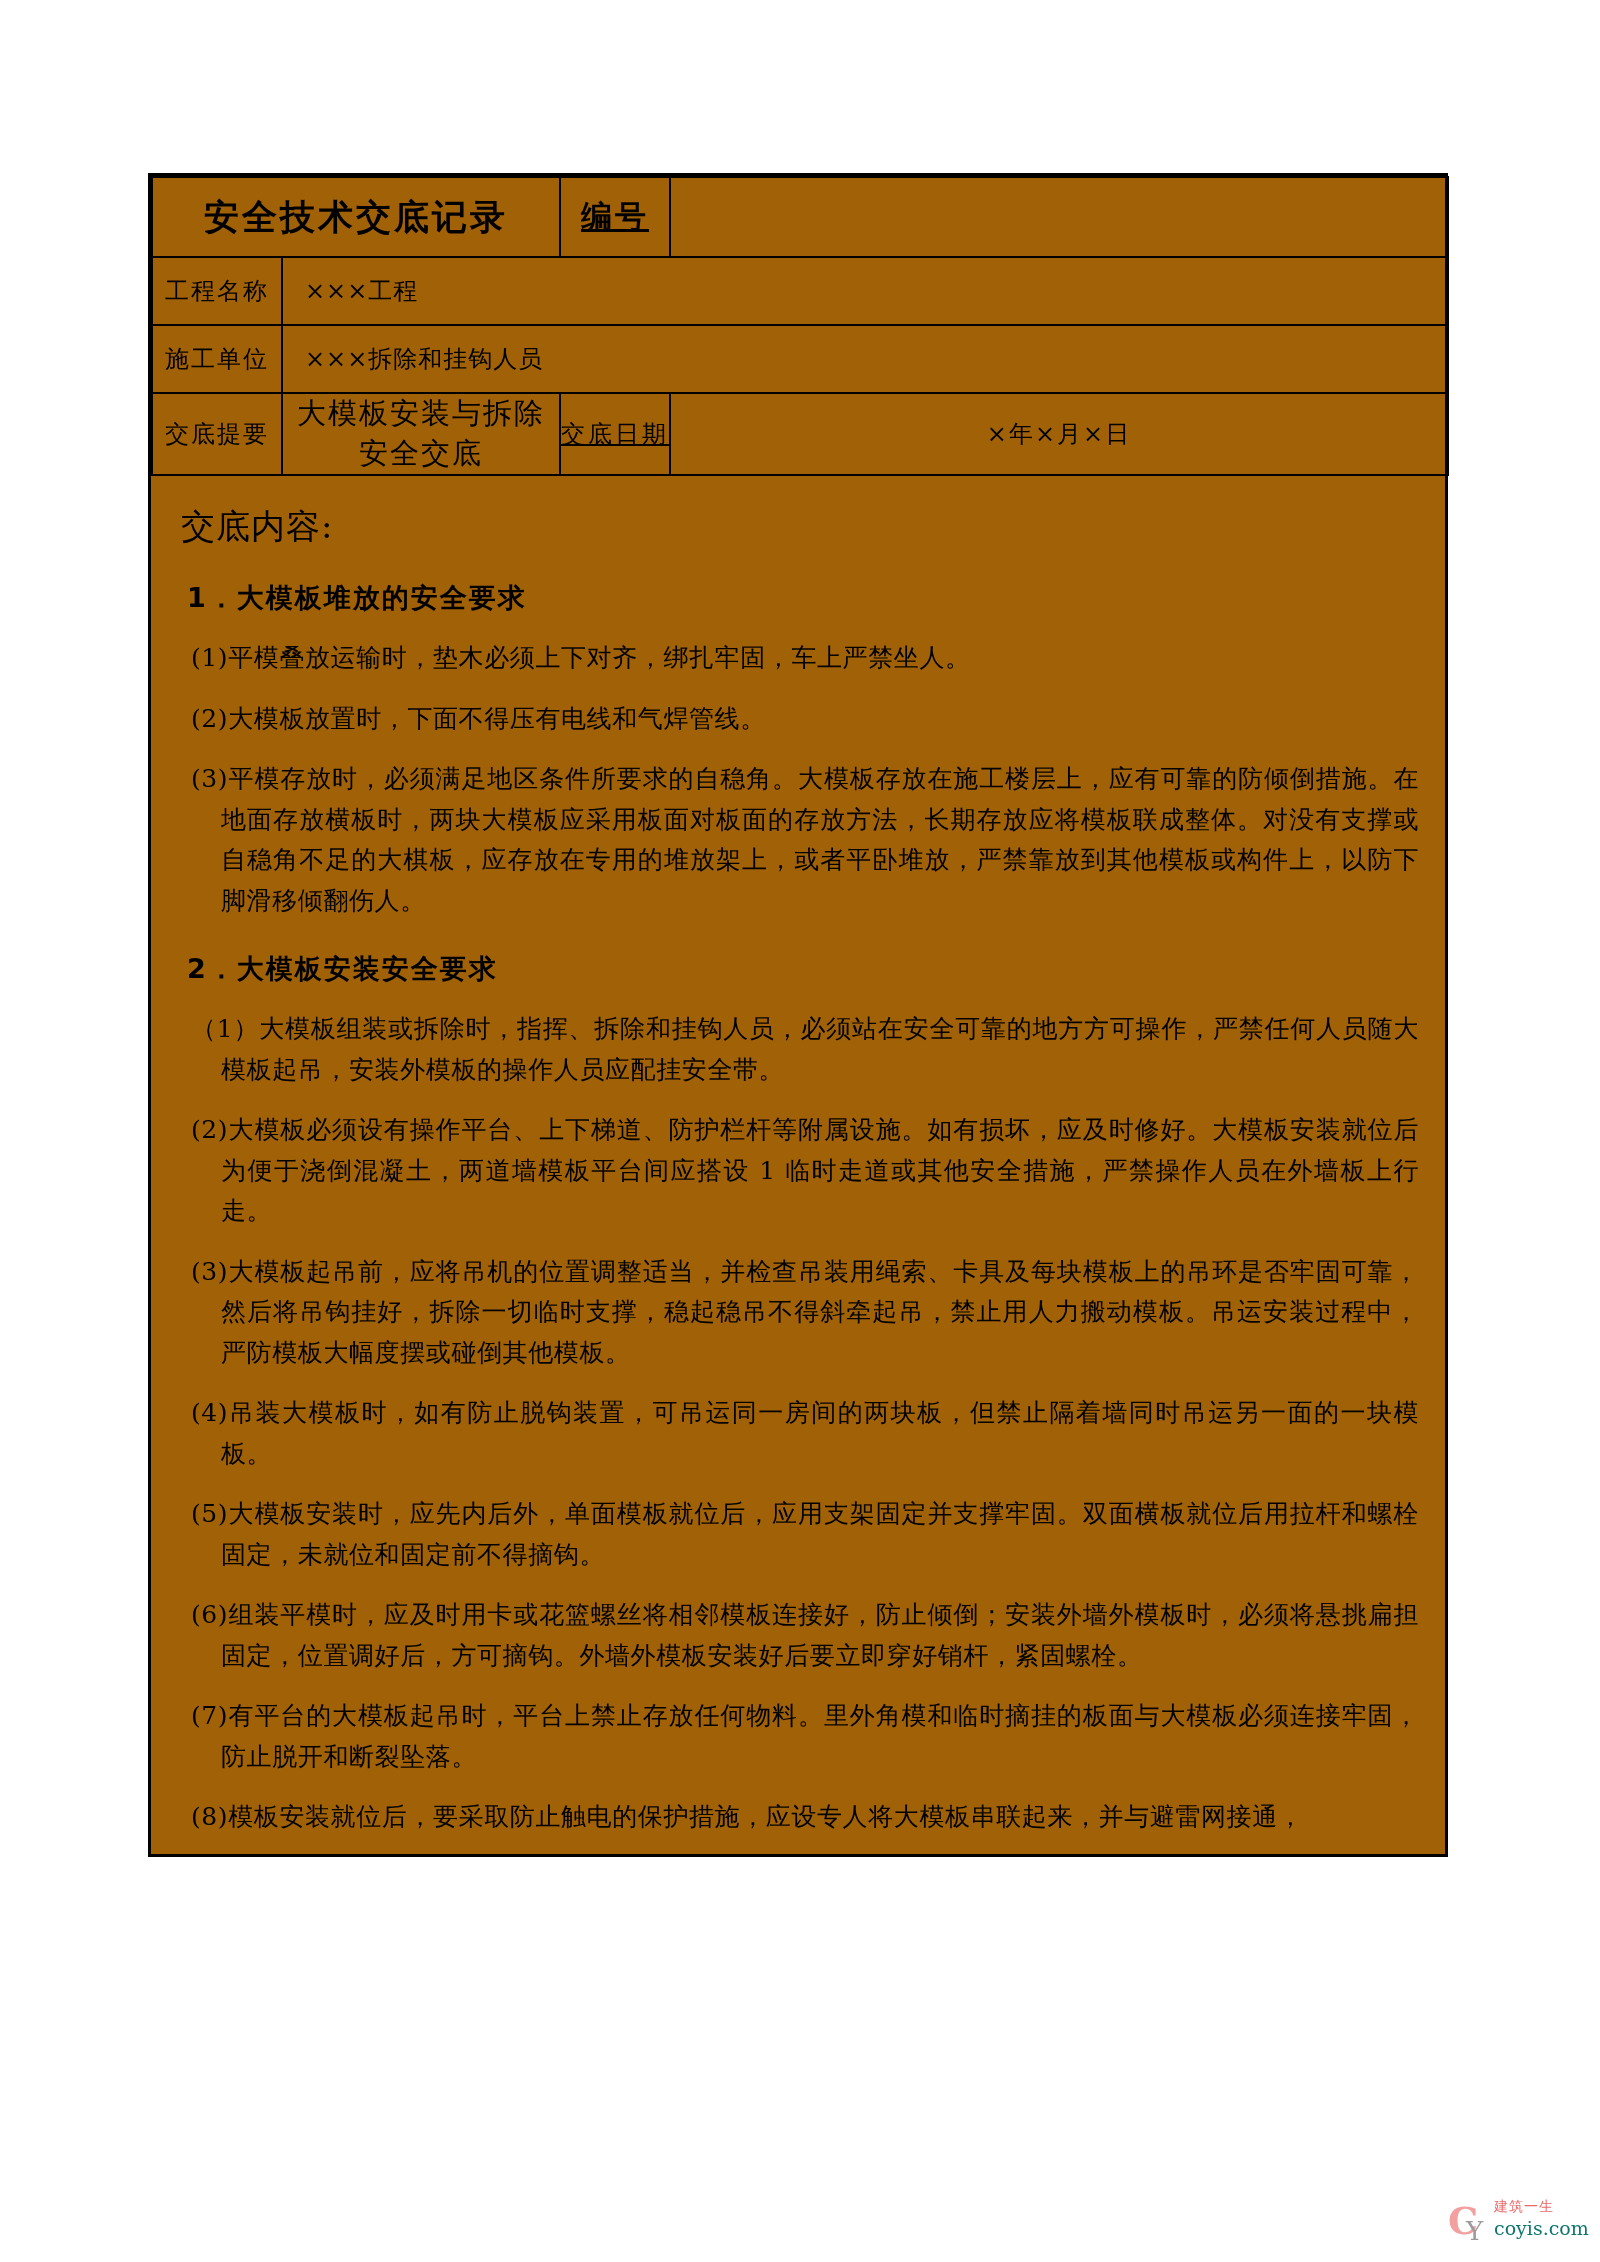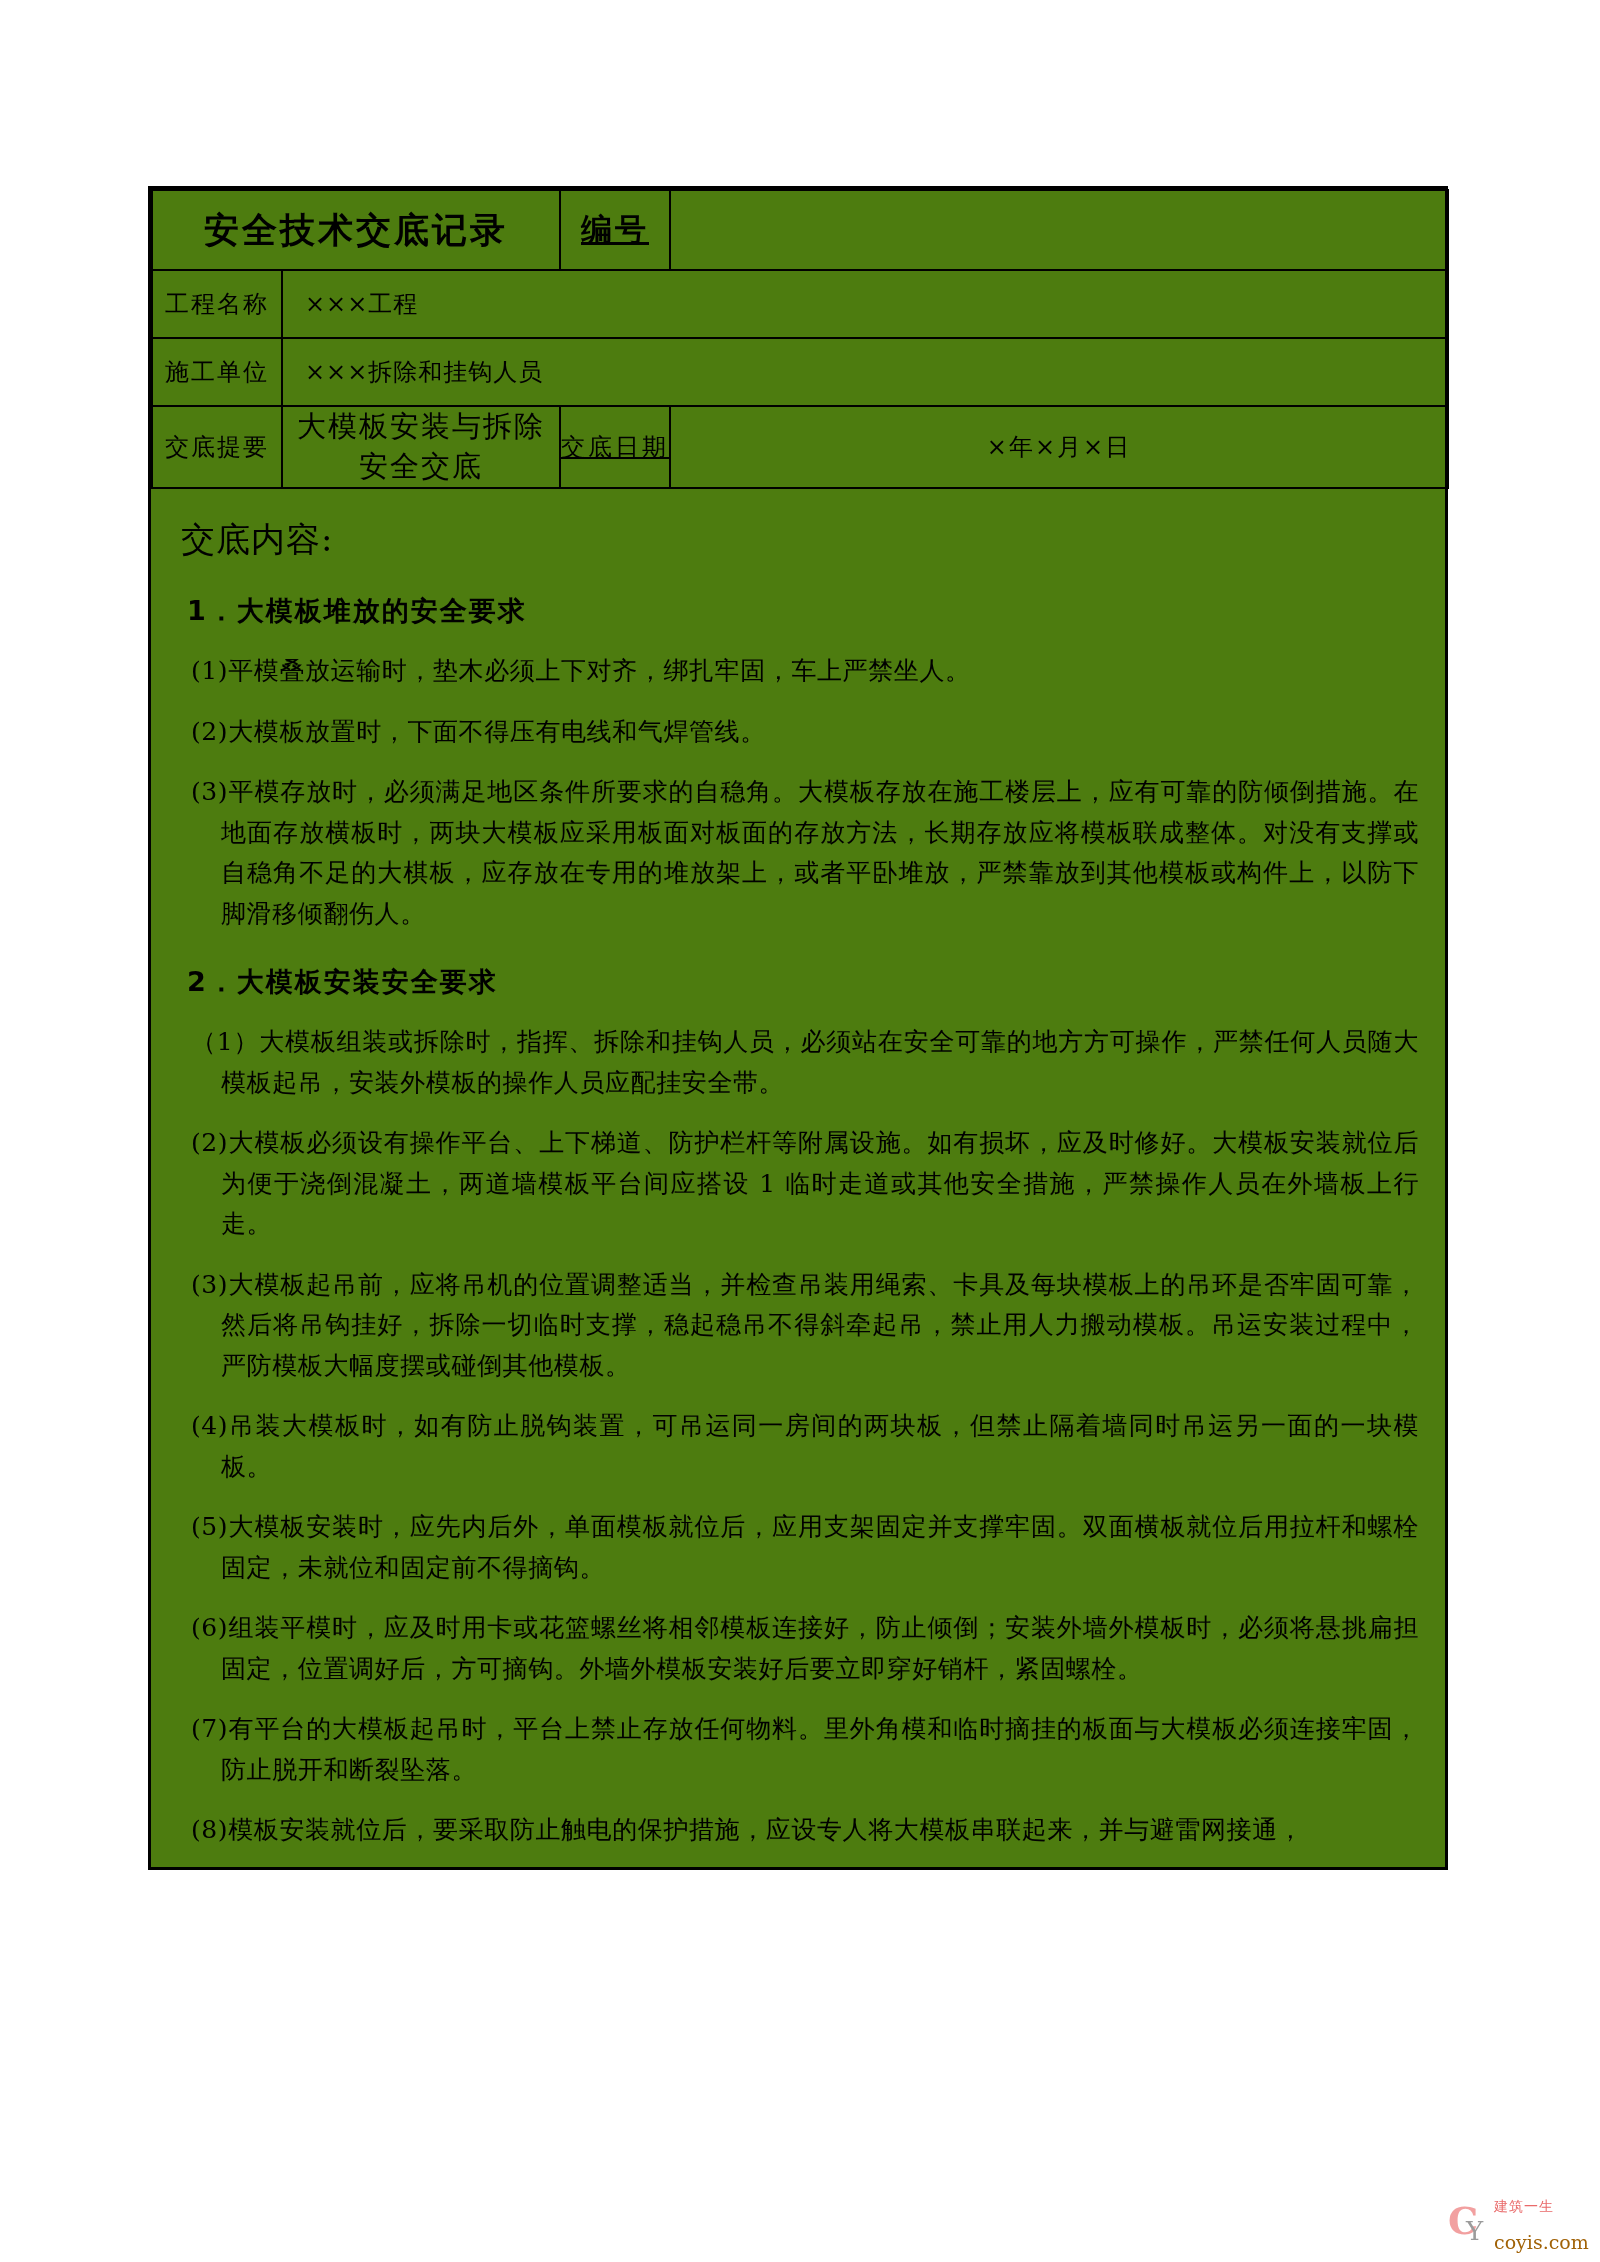--- a/index.html
+++ b/index.html
@@ -22,25 +22,25 @@
     top: 0;
     width: 1600px;
     height: 2262px;
     background: #ffffff;
   }
 
   
   .doc-frame {
     position: absolute;
     left: 148px;
-    top: 186px;
+    top: 173px;
     width: 1300px;
     border: 3px solid #000;
     box-sizing: border-box;
-    background: #4d7c0f;
+    background: #a16207;
   }
 
   
   .header-table {
     width: 100%;
     border-collapse: collapse;
     table-layout: fixed;
   }
   .header-table td {
     border: 2px solid #000;
@@ -169,24 +169,24 @@
   }
   .wm-cn {
     font-size: 14px;
     color: #e96a6a;
     font-family: "DejaVu Sans", sans-serif;
     letter-spacing: 1px;
     line-height: 1.2;
   }
   .wm-url {
     font-size: 19px;
-    color: #a16207;
+    color: #0f766e;
     font-family: "DejaVu Serif", serif;
     line-height: 1.2;
-    margin-top: 16px;
+    margin-top: 2px;
   }
 </style>
 </head>
 <body>
 
 <div class="page">
 
   <div class="doc-frame">
 
     <table class="header-table">

